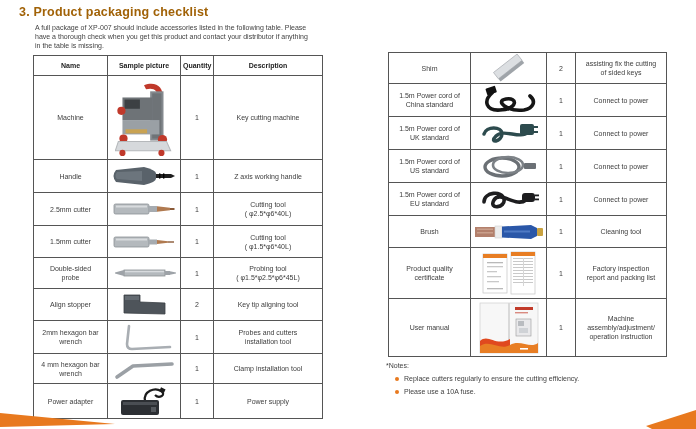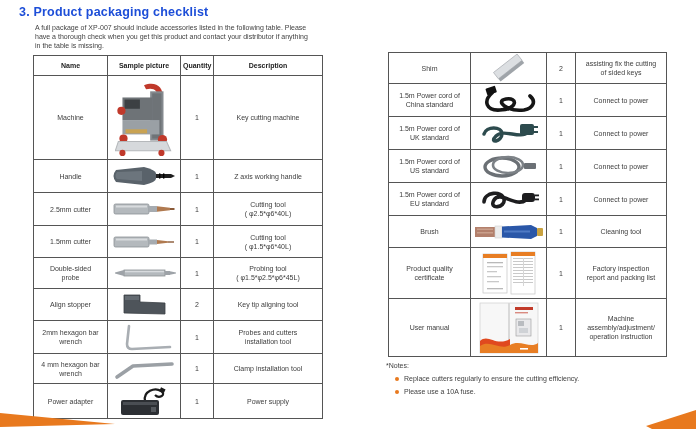--- a/index.html
+++ b/index.html
@@ -4,21 +4,21 @@
 <style>
   html,body{margin:0;padding:0;}
   body{
     width:696px;height:429px;position:relative;overflow:hidden;
     background:#ffffff;
     font-family:"Liberation Sans", sans-serif;
     color:#3a3a3a;
   }
   .page-title{
     position:absolute;left:19px;top:5px;
-    font-size:12.5px;font-weight:bold;color:#1d4ed8;letter-spacing:.2px;
+    font-size:12.5px;font-weight:bold;color:#a16207;letter-spacing:.2px;
   }
   .intro{
     position:absolute;left:35px;top:23px;width:300px;
     font-size:7px;line-height:9px;color:#3f3f3f;white-space:pre-line;
   }
   table.checklist{
     position:absolute;border-collapse:collapse;table-layout:fixed;
     font-size:7px;color:#3c3c3c;
   }
   table.checklist td,table.checklist th{

